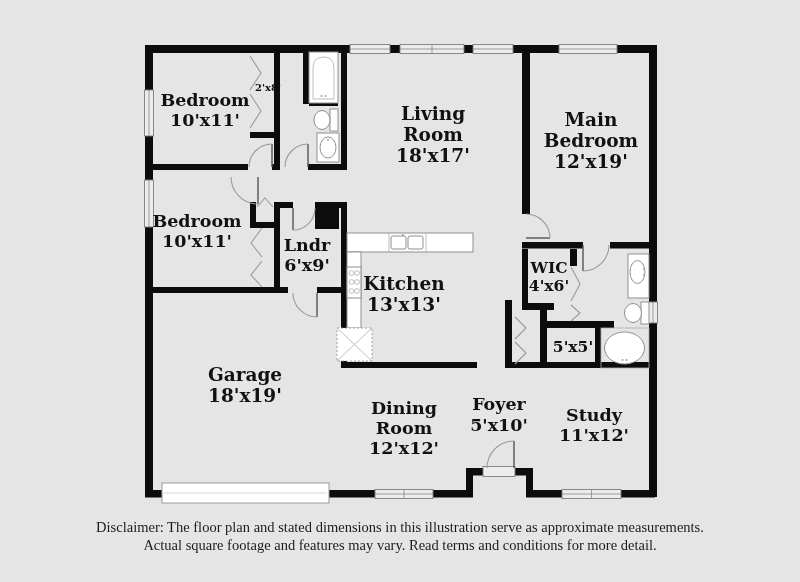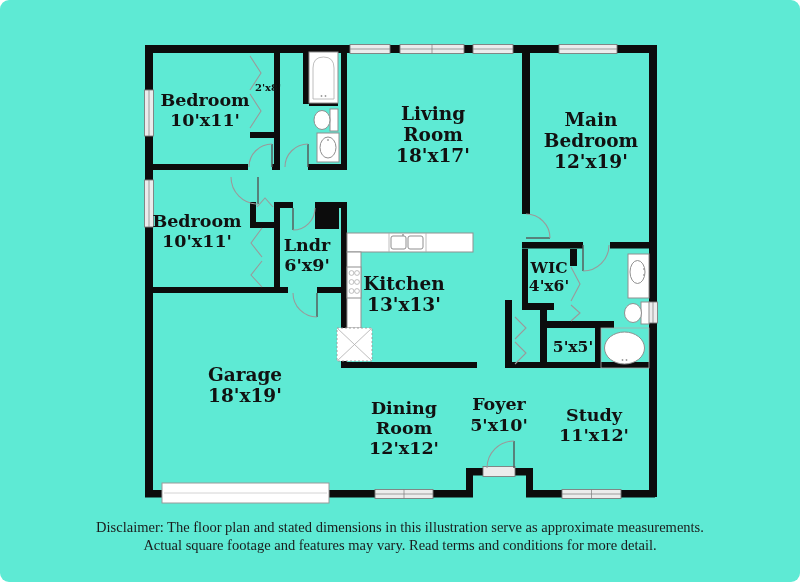--- a/index.html
+++ b/index.html
@@ -1,17 +1,17 @@
 <!DOCTYPE html>
 <html><head>
 <meta charset="utf-8">
 <style>
   html,body{margin:0;padding:0;background:#fff;}
-  .page{position:relative;width:800px;height:582px;background:#5eead4;overflow:hidden;
-        font-family:"DejaVu Serif","Liberation Serif",serif;border-radius:9px;}
+  .page{position:relative;width:800px;height:582px;background:#e5e5e5;overflow:hidden;
+        font-family:"DejaVu Serif","Liberation Serif",serif;}
   svg{display:block}
   .room-label{font-family:"DejaVu Serif","Liberation Serif",serif;font-weight:700;fill:#111;text-anchor:middle;}
   .lbl-lg{font-size:18.5px;}
   .lbl-md{font-size:17.5px;}
   .lbl-sm{font-size:15.5px;}
   .lbl-xs{font-size:10px;}
   .disclaimer{font-family:"Liberation Serif","DejaVu Serif",serif;font-size:14.5px;fill:#1b1b1b;text-anchor:middle;font-weight:400;}
   .wall{fill:#0c0c0c;stroke:none;}
   .win{fill:#ececec;stroke:#7d7d7d;stroke-width:0.9;}
   .winline{stroke:#7d7d7d;stroke-width:0.7;}

